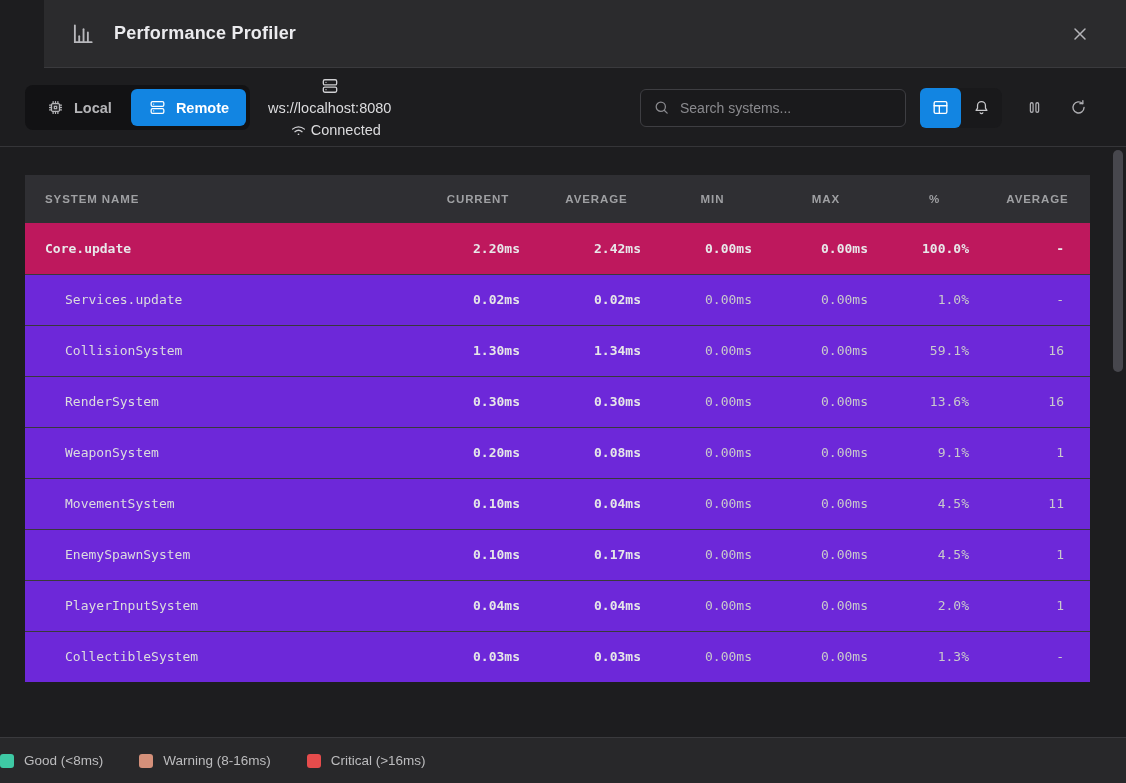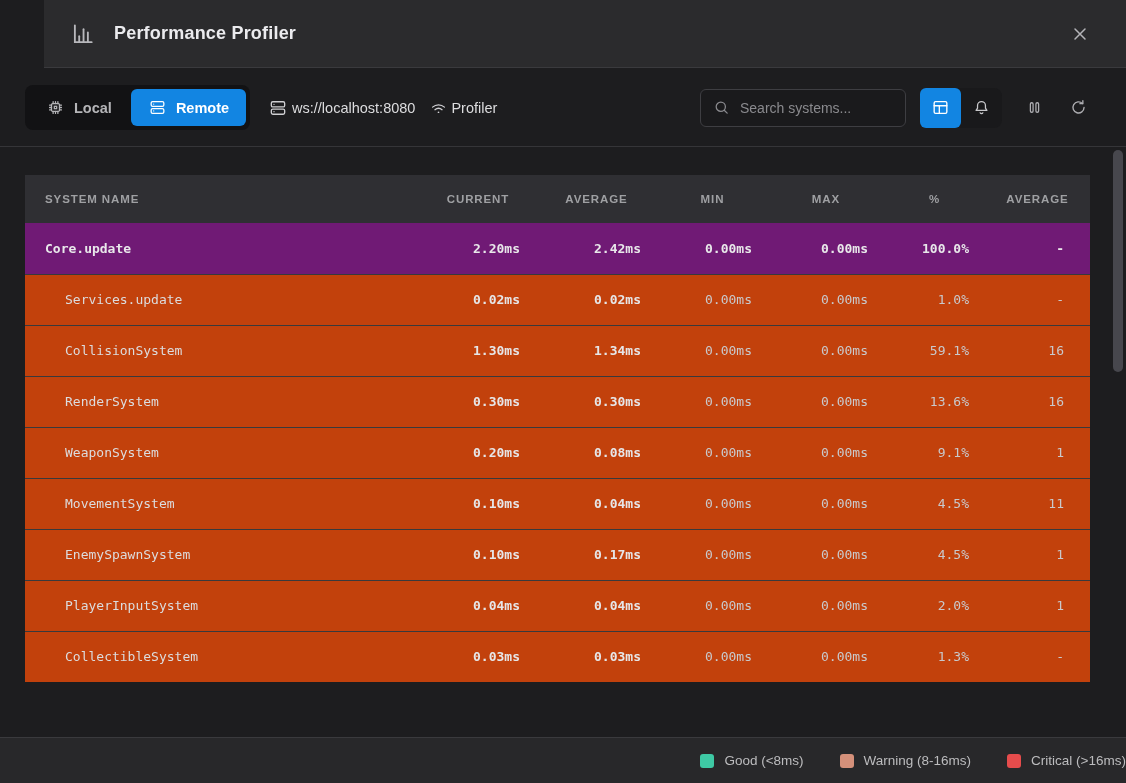--- a/index.html
+++ b/index.html
@@ -30,27 +30,27 @@
   .segmented {
     display:flex; align-items:flex-start; background:#121214;
     border-radius:8px; padding:4px; gap:2px;
   }
   .seg-btn {
     display:flex; align-items:center; gap:9px; border:none; cursor:pointer;
     background:transparent; color:#b5b5b8; font-family:inherit;
     font-size:14.5px; font-weight:600; padding:9px 17px; border-radius:6px;
   }
   .seg-btn.active { background:#1285e2; color:#ffffff; }
-  .conn-info { display:flex; align-items:center; margin-left:18px; gap:4px; color:#d6d6d9; }
+  .conn-info { display:flex; align-items:center; margin-left:18px; gap:4px; color:#d6d6d9;flex-direction:column; }
   .conn-info .icon { display:flex; color:#cfcfd2; }
   .conn-url, .conn-status { font-size:14.5px; color:#dcdcde; }
   .conn-status-wrap { display:flex; align-items:center; gap:3px; margin-left:10px; }
   .toolbar-right { margin-left:auto; display:flex; align-items:center; }
   .searchbox {
-    display:flex; align-items:center; gap:10px; width:206px; height:38px;
+    display:flex; align-items:center; gap:10px; width:266px; height:38px;
     background:#1a1a1c; border:1px solid #3e3e42; border-radius:6px; padding:0 12px;
   }
   .searchbox .icon { color:#8a8a8e; display:flex; }
   .searchbox input {
     background:transparent; border:none; outline:none; color:#dddddf;
     font-family:inherit; font-size:14px; width:100%;
   }
   .searchbox input::placeholder { color:#8a8a8e; }
   .icon-group {
     display:flex; align-items:center; background:#19191b; border-radius:8px;
@@ -70,43 +70,43 @@
   
   .main { position:absolute; top:148px; left:0; right:0; bottom:46px; overflow:hidden; }
   .table-wrap { margin:27px 36px 0 25px; }
   table { width:1065px; border-collapse:collapse; table-layout:fixed; }
   thead tr { background:#2f2f33; height:48px;padding-left:30px; }
   th {
     color:#9fa0a3; font-size:11.5px; font-weight:700; letter-spacing:0.9px;
     text-align:center; cursor:default;
   }
   th.col-name { text-align:left; padding-left:20px; }
-  tbody tr { background:#c2410c; height:51px; }
+  tbody tr { background:#6d28d9; height:51px; }
   tbody tr + tr { border-top:1px solid #39393c; }
-  tbody tr.highlighted { background:#701a75;padding-left:28px; }
+  tbody tr.highlighted { background:#be185d;padding-left:28px; }
   td {
     font-family:"DejaVu Sans Mono", monospace; font-size:13px;
     color:#c9c9cc; text-align:right; padding-right:16px;
   }
   td.col-name { text-align:left; padding-right:0; color:#dcdcde; }
   td.col-name.indent-0 { padding-left:20px; }
   td.col-name.indent-1 { padding-left:40px; }
   td.col-current, td.col-average { font-weight:bold; color:#e6e6e8; }
   td.col-entities { padding-right:26px; }
   tr.highlighted td { font-weight:bold; color:#e8e8ea; }
   
   .scroll-thumb {
     position:absolute; right:3px; top:150px; width:10px; height:222px;
     background:#47474d; border-radius:5px;
   }
   
   .footer {
     position:absolute; left:0; right:0; bottom:0; height:46px;
     background:#28282a; border-top:1px solid #3a3a3d;
-    display:flex; align-items:center; justify-content:flex-end; gap:36px;
+    display:flex; align-items:center; justify-content:flex-start; gap:36px;
   }
   .legend-item { display:flex; align-items:center; gap:10px; }
   .swatch { width:14px; height:14px; border-radius:3px; display:inline-block; }
   .legend-label { color:#bcbcbe; font-size:13.5px; }
 </style>
 </head>
 <body>
 
 <div class="window">
 
@@ -162,21 +162,21 @@
       </span>
       <span class="conn-url">ws://localhost:8080</span>
       <span class="conn-status-wrap">
         <span class="icon">
           <svg width="19" height="19" viewBox="0 0 24 24" fill="none" stroke="currentColor" stroke-width="1.6" stroke-linecap="round">
             <path d="M4.5 11.5 a11 11 0 0 1 15 0"></path>
             <path d="M7.5 14.8 a7 7 0 0 1 9 0"></path>
             <circle cx="12" cy="18" r="1.1" fill="currentColor" stroke="none"></circle>
           </svg>
         </span>
-        <span class="conn-status">Profiler</span>
+        <span class="conn-status">Connected</span>
       </span>
     </div>
 
     <div class="toolbar-right">
       <div class="searchbox">
         <span class="icon">
           <svg width="17" height="17" viewBox="0 0 24 24" fill="none" stroke="currentColor" stroke-width="1.8" stroke-linecap="round">
             <circle cx="11" cy="11" r="6.5"></circle>
             <path d="M15.8 15.8 L20 20"></path>
           </svg>

